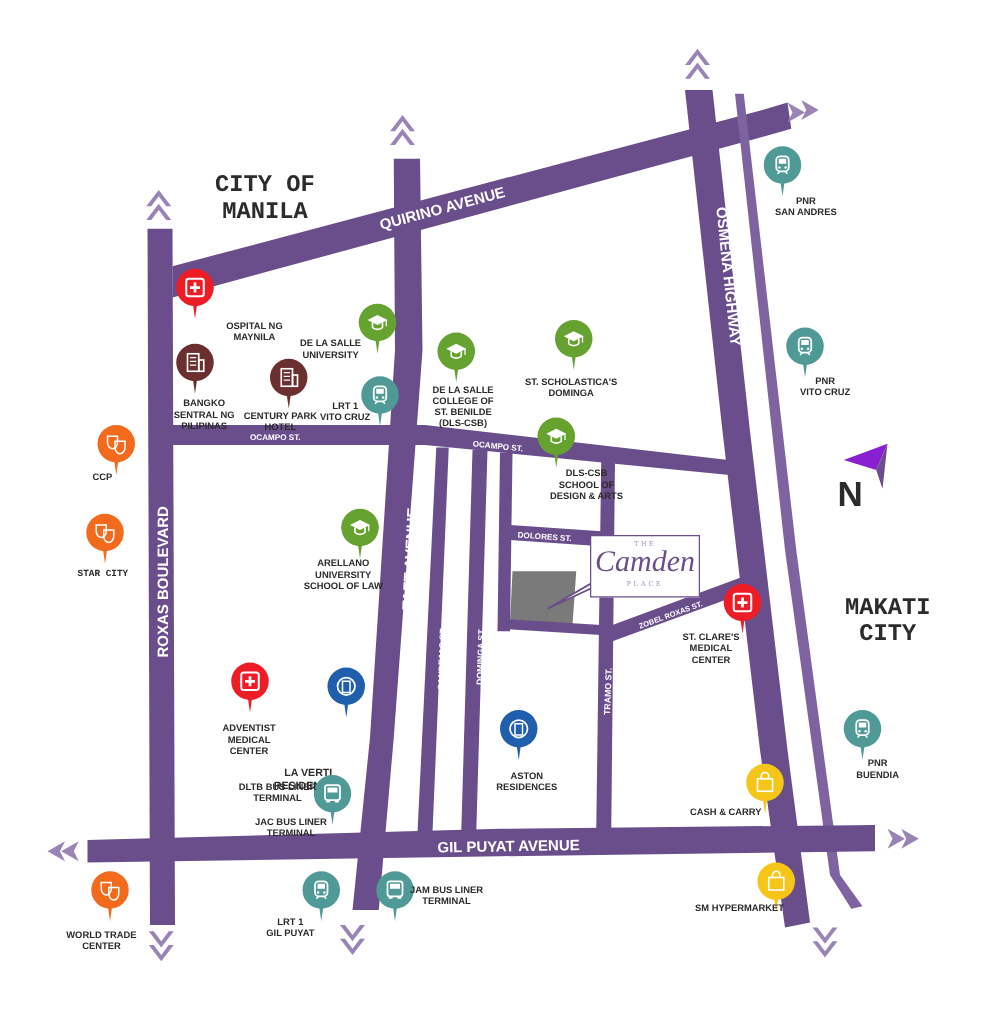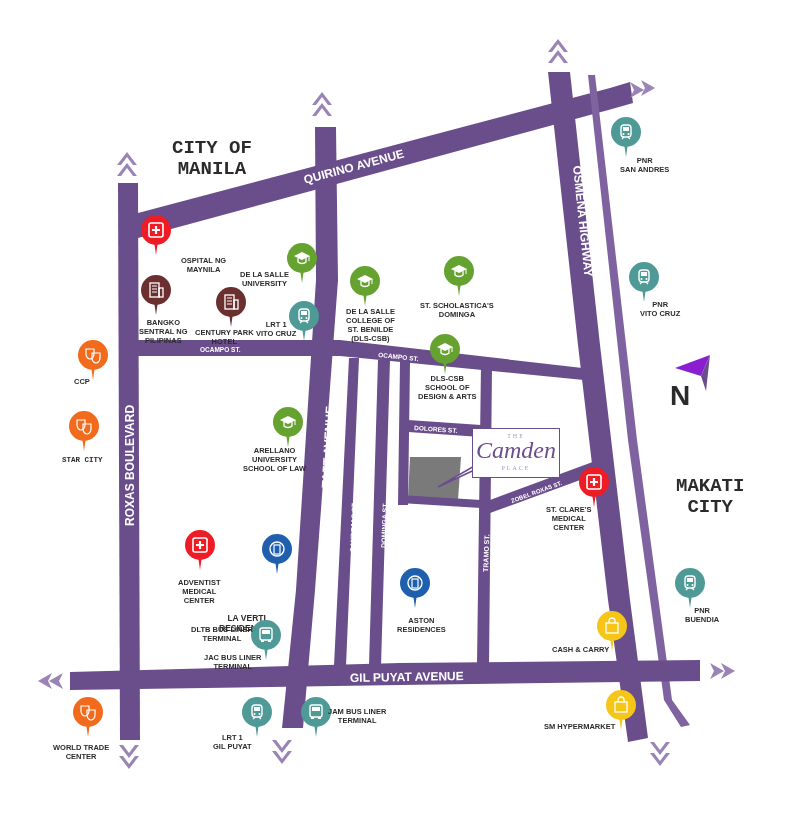--- a/index.html
+++ b/index.html
@@ -204,21 +204,21 @@
 <div class="pin" style="left:430px;top:334px;">
   <div class="head" style="background:#66a230;">
       <svg viewBox="0 0 20 20">
         <path d="M2 8l8-4 8 4-8 4z" fill="#fff"></path>
         <path d="M6 10v4c2 2 6 2 8 0v-4" fill="none" stroke="#fff" stroke-width="1.3"></path>
         <path d="M17 8v5" stroke="#fff" stroke-width="1"></path>
       </svg>
     </div>
   <div class="tail" style="border-top-color:#66a230;"></div>
 </div>
-<div class="plabel" style="left:418px;top:374px;">DLS-CSB
+<div class="plabel" style="left:440px;top:374px;">DLS-CSB
 SCHOOL OF
 DESIGN &amp; ARTS</div>
 
 <div class="pin" style="left:611px;top:117px;">
   <div class="head" style="background:#4f9a96;">
       <svg viewBox="0 0 20 20">
         <rect x="5" y="3" width="10" height="12" rx="3" fill="none" stroke="#fff" stroke-width="1.4"></rect>
         <rect x="7" y="5" width="6" height="4" fill="#fff"></rect>
         <circle cx="7.5" cy="12" r="1" fill="#fff"></circle>
         <circle cx="12.5" cy="12" r="1" fill="#fff"></circle>
@@ -416,13 +416,13 @@
 
 <div class="pin" style="left:606px;top:690px;">
   <div class="head" style="background:#f5c518;">
       <svg viewBox="0 0 20 20">
         <rect x="4" y="7" width="12" height="10" fill="none" stroke="#fff" stroke-width="1.3"></rect>
         <path d="M7 7V5a3 3 0 0 1 6 0v2" fill="none" stroke="#fff" stroke-width="1.3"></path>
       </svg>
     </div>
   <div class="tail" style="border-top-color:#f5c518;"></div>
 </div>
-<div class="plabel" style="left:544px;top:722px;">SM HYPERMARKET</div>
+<div class="plabel" style="left:556px;top:722px;">SM HYPERMARKET</div>
 
 </body></html>

